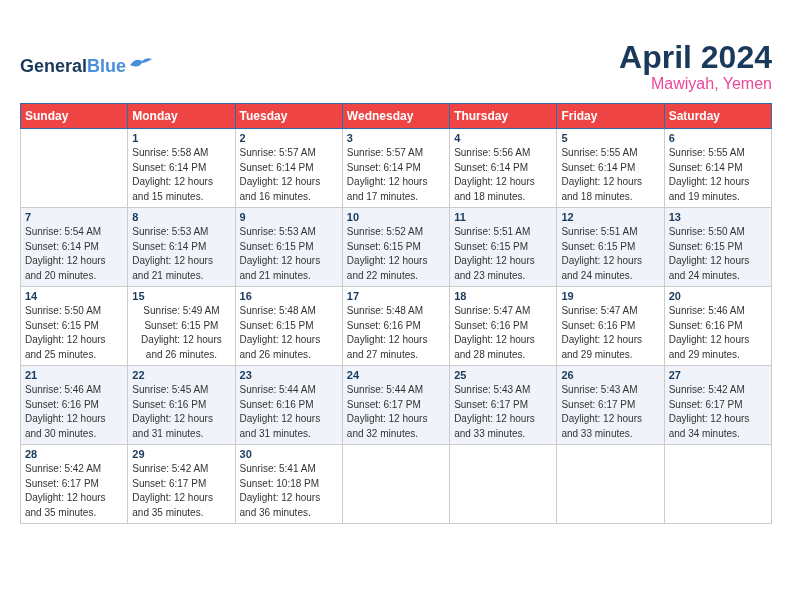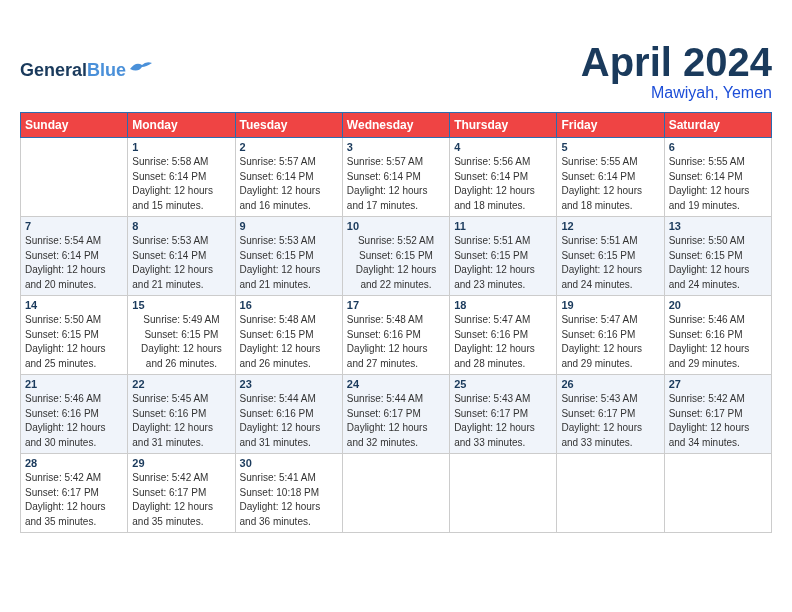--- a/index.html
+++ b/index.html
@@ -34,28 +34,28 @@
       color: #1a3a5c;
       line-height: 1.1;
     }
     .logo-text span {
       color: #4a90d9;
     }
     .title-section {
       text-align: right;
     }
     .month-title {
-      font-size: 40px;
+      font-size: 32px;
       font-weight: bold;
       color: #1a3a5c;
       line-height: 1.1;
     }
     .location-title {
       font-size: 16px;
-      color: #1d4ed8;
+      color: #ec4899;
     }
     table {
       width: 100%;
       border-collapse: collapse;
       table-layout: fixed;
     }
     thead tr th {
       background-color: #ef4444;
       color: white;
       font-size: 12px;
@@ -185,21 +185,21 @@
           </td>
           <td>
             <span class="day-num">9</span>
             <div class="day-info" style="white-space: pre-line;">Sunrise: 5:53 AM
 Sunset: 6:15 PM
 Daylight: 12 hours
 and 21 minutes.</div>
           </td>
           <td>
             <span class="day-num">10</span>
-            <div class="day-info" style="white-space: pre-line; text-align: center;">Sunrise: 5:52 AM
+            <div class="day-info" style="white-space: pre-line;">Sunrise: 5:52 AM
 Sunset: 6:15 PM
 Daylight: 12 hours
 and 22 minutes.</div>
           </td>
           <td>
             <span class="day-num">11</span>
             <div class="day-info" style="white-space: pre-line;">Sunrise: 5:51 AM
 Sunset: 6:15 PM
 Daylight: 12 hours
 and 23 minutes.</div>

